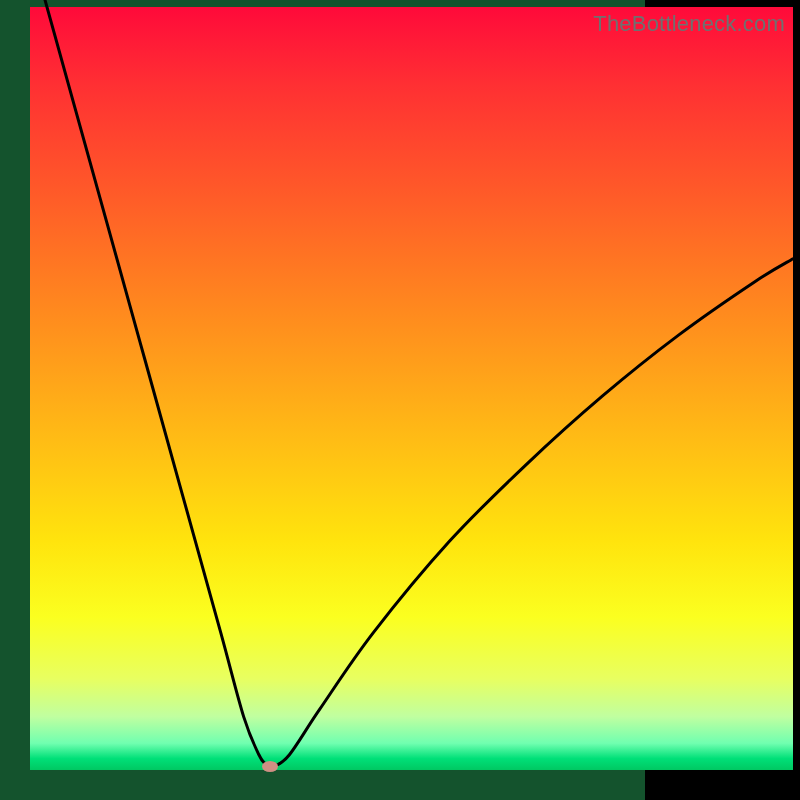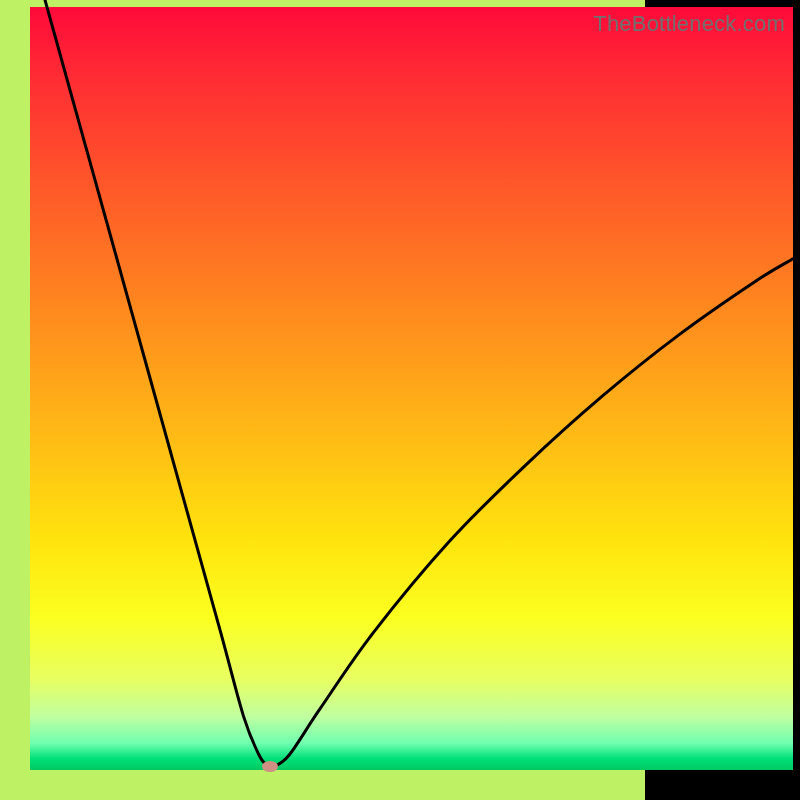--- a/index.html
+++ b/index.html
@@ -1,21 +1,21 @@
 <!DOCTYPE html>
 <html><head>
 <meta charset="utf-8">
 <style>
   * { margin: 0; padding: 0; box-sizing: border-box; }
   html, body { width: 800px; height: 800px; overflow: hidden; background: #000; font-family: Arial, Helvetica, sans-serif; }
   .frame {
     position: relative;
     width: 645px;
     height: 800px;
-    background: #bef264;
+    background: #14532d;
   }
   .plot {
     position: absolute;
     left: 30px;
     top: 7px;
     width: 763px;
     height: 763px;
     background: linear-gradient(to bottom,
       #ff0a3a 0%,
       #ff2f33 10%,

